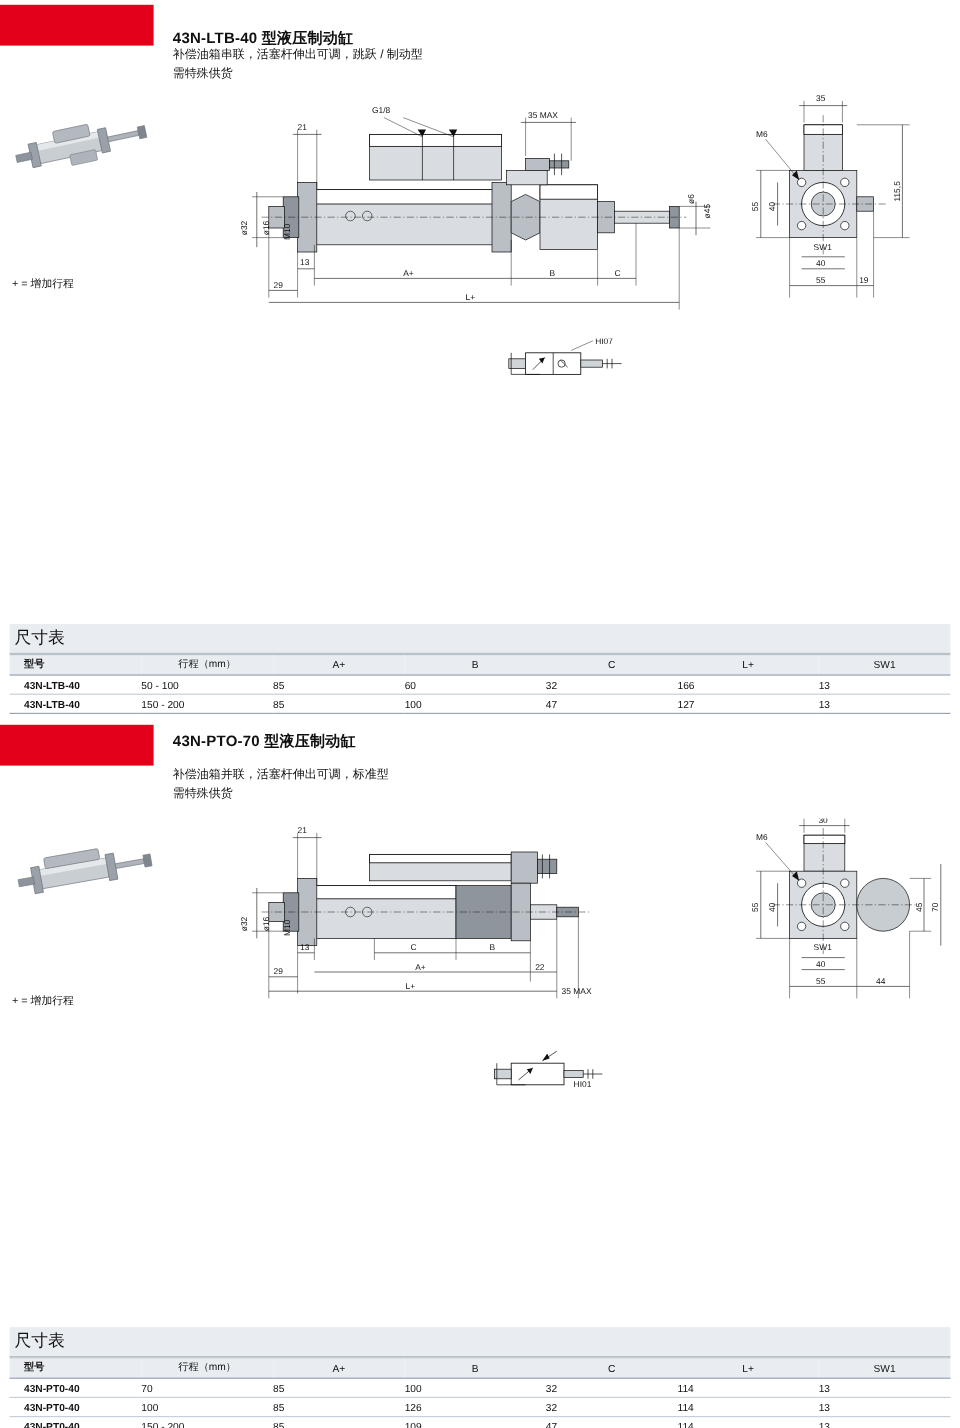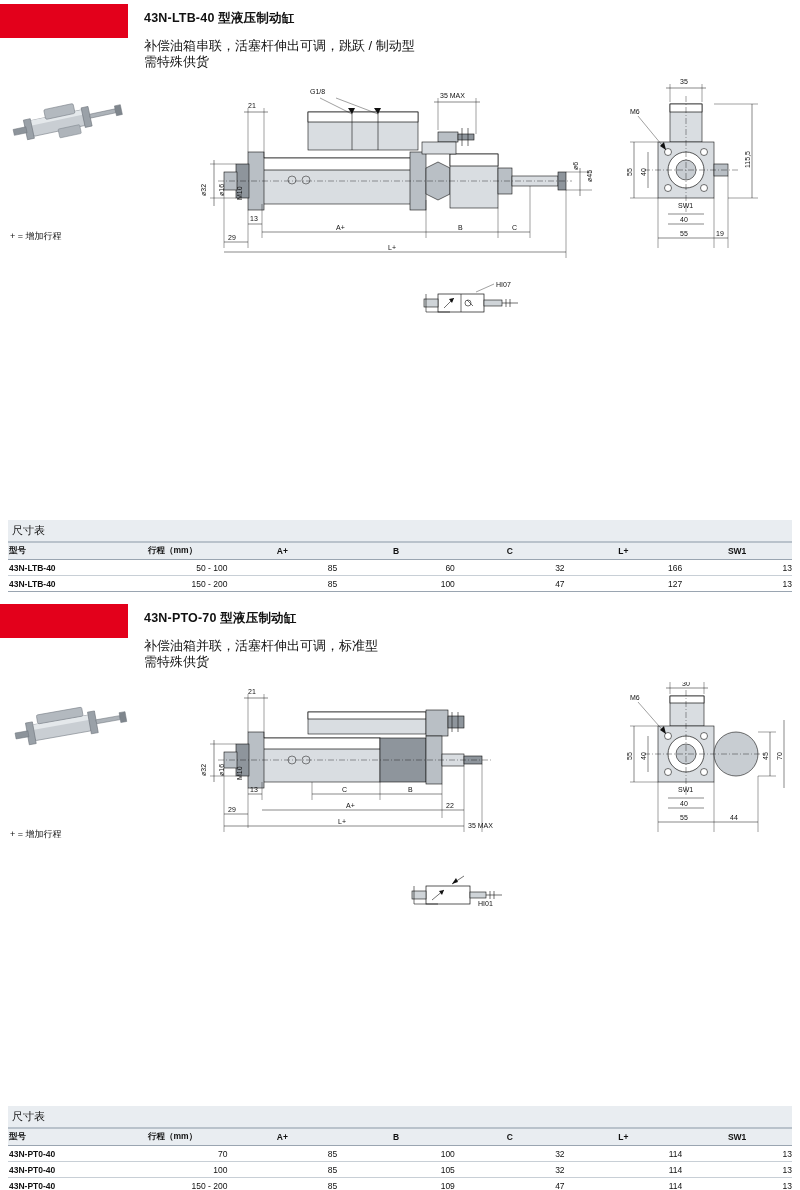--- a/index.html
+++ b/index.html
@@ -18,58 +18,58 @@
     position:absolute;left:0;width:128px;height:34px;
     background:#e3001b;
   }
   .title{
     position:absolute;
     font-size:12.5px;font-weight:bold;color:#111;
     letter-spacing:.2px;
   }
   .subtitle{
     position:absolute;
-    font-size:13px;color:#111;line-height:16px;text-align:right;
+    font-size:10px;color:#111;line-height:16px;text-align:right;
   }
   .note{
     position:absolute;font-size:9px;color:#111;
   }
 
   
   .photo{position:absolute;}
   .photo svg{display:block;}
 
   
   .drawing{position:absolute;}
   .drawing svg{display:block;}
 
   
   .tbl-wrap{position:absolute;left:8px;width:784px;}
   .tbl-caption{
     background:#e9edf1;
-    font-size:11px;
+    font-size:14px;
     padding:3px 4px;
     border-bottom:1px solid #b9c2cb;
     color:#111;
   }
   table{border-collapse:collapse;width:100%;font-size:8.5px;}
   table th{
     background:#e9edf1;
-    font-weight:bold;
+    font-weight:normal;
     border-bottom:1px solid #9aa5b1;
     border-top:1px solid #b9c2cb;
     padding:2px 0;
     text-align:center;
     color:#111;
   }
-  table th.first, table td.first{text-align:left;padding-left:1px;font-weight:bold;}
+  table th.first, table td.first{text-align:left;padding-left:12px;font-weight:bold;}
   table td{
     border-bottom:1px solid #c8cfd6;
     padding:2.5px 0;
-    text-align:right;
+    text-align:left;
     color:#111;
   }
   table tr:last-child td{border-bottom:1px solid #9aa5b1;}
 
   .lbl{font-size:7px;fill:#111;font-family:"Liberation Sans",sans-serif;}
   .dim{stroke:#111;stroke-width:.5;fill:none;}
   .thin{stroke:#111;stroke-width:.6;fill:none;}
   .ext{stroke:#111;stroke-width:.4;fill:none;}
   .ctr{stroke:#111;stroke-width:.4;fill:none;stroke-dasharray:6 2 1 2;}
   .body-fill{fill:#ffffff;stroke:#111;stroke-width:.7;}
@@ -77,21 +77,21 @@
   .grey2{fill:#b9bfc5;stroke:#111;stroke-width:.6;}
   .grey3{fill:#8e959c;stroke:#111;stroke-width:.6;}
 </style>
 </head>
 <body>
 
 <div class="section">
 
   <div class="red-tab" style="top:4px;"></div>
 
-  <div class="title" style="left:144px;top:10px;">43N-LTB-40 型液压制动缸</div>
+  <div class="title" style="left:144px;top:24px;">43N-LTB-40 型液压制动缸</div>
   <div class="subtitle" style="left:144px;top:38px;">补偿油箱串联，活塞杆伸出可调，跳跃 / 制动型</div>
   <div class="subtitle" style="left:144px;top:54px;">需特殊供货</div>
 
   <div class="photo" style="left:8px;top:88px;">
     <svg width="128" height="62" viewBox="0 0 128 62">
       <g transform="translate(4,16) rotate(-12 60 14)">
         <rect x="18" y="8" width="54" height="16" rx="2" fill="#c9ced3" stroke="#7b8289" stroke-width=".6"></rect>
         <rect x="18" y="8" width="54" height="5" fill="#e4e8eb" stroke="none"></rect>
         <rect x="34" y="0" width="30" height="10" rx="1.5" fill="#b3b9bf" stroke="#7b8289" stroke-width=".6"></rect>
         <rect x="12" y="6" width="7" height="20" fill="#9aa1a8" stroke="#6d747b" stroke-width=".6"></rect>
@@ -483,21 +483,21 @@
           <td>85</td>
           <td>100</td>
           <td>32</td>
           <td>114</td>
           <td>13</td>
         </tr>
         <tr>
           <td class="first">43N-PT0-40</td>
           <td>100</td>
           <td>85</td>
-          <td>105</td>
+          <td>126</td>
           <td>32</td>
           <td>114</td>
           <td>13</td>
         </tr>
         <tr>
           <td class="first">43N-PT0-40</td>
           <td>150 - 200</td>
           <td>85</td>
           <td>109</td>
           <td>47</td>

